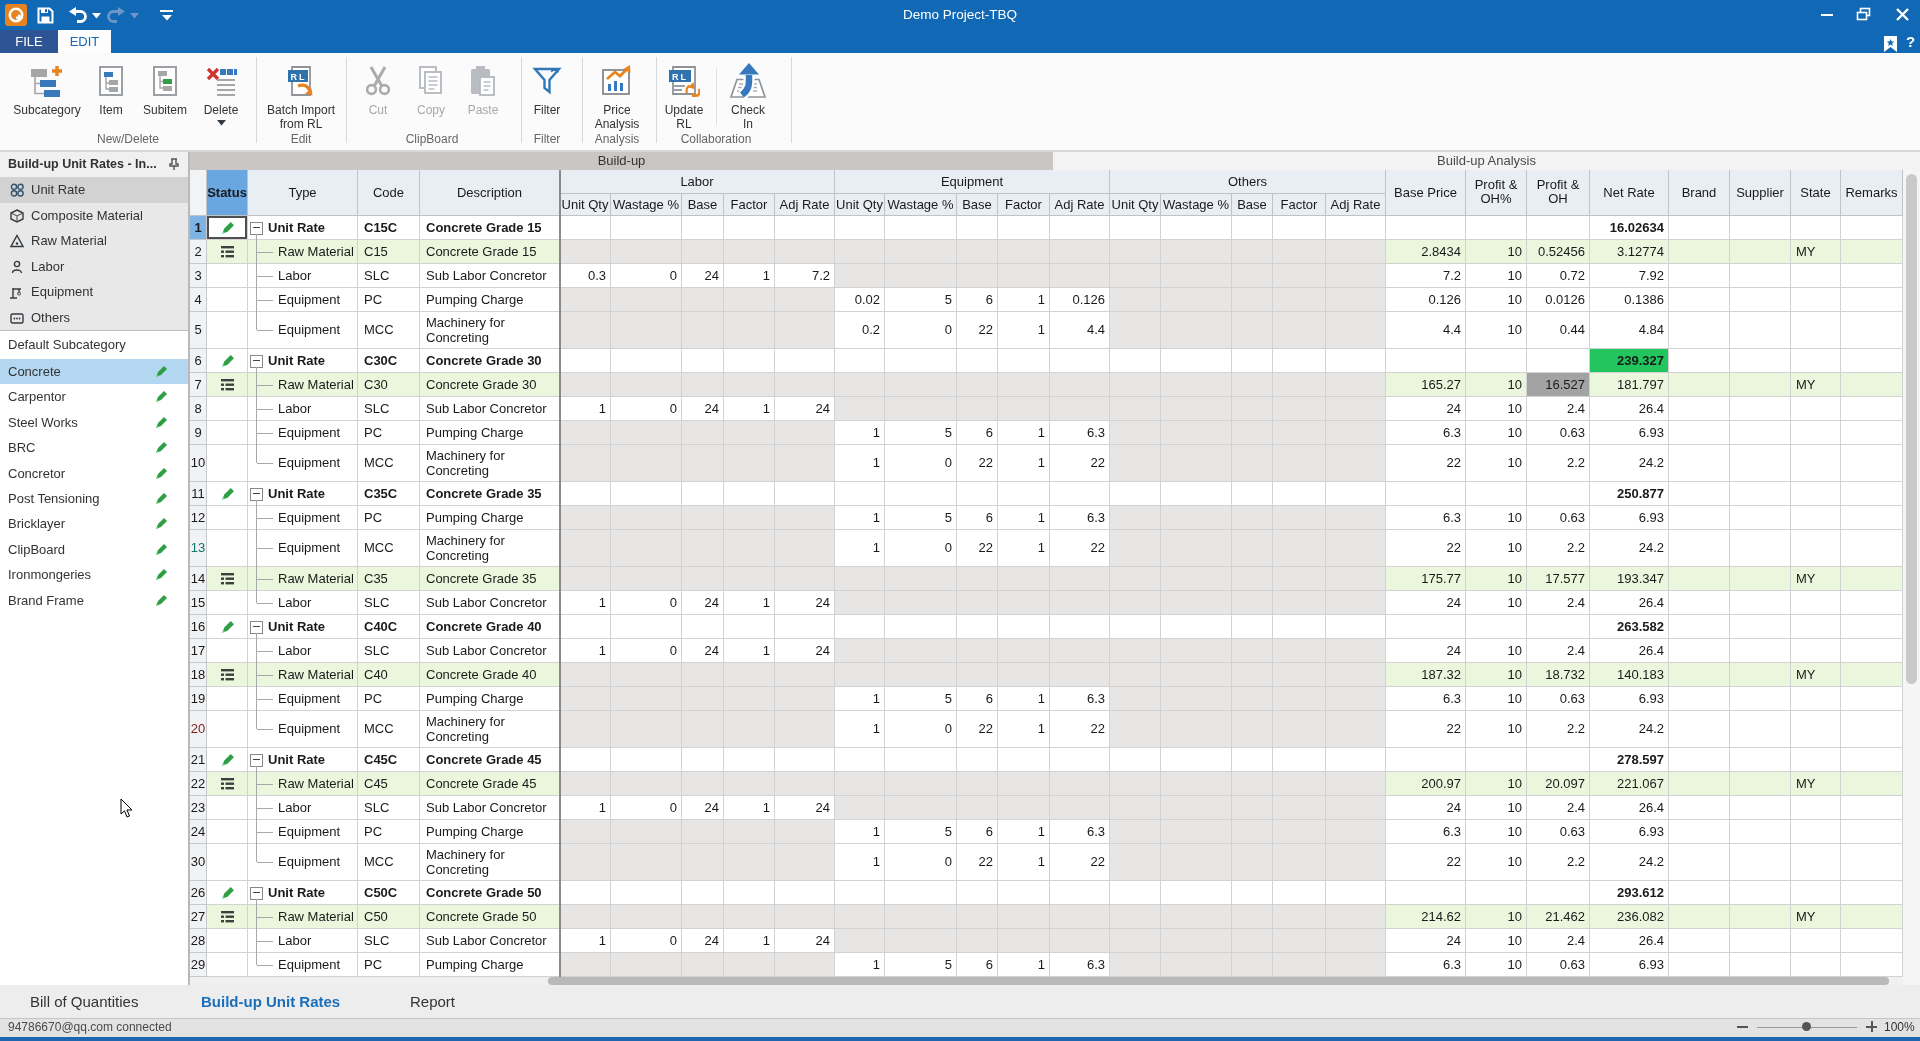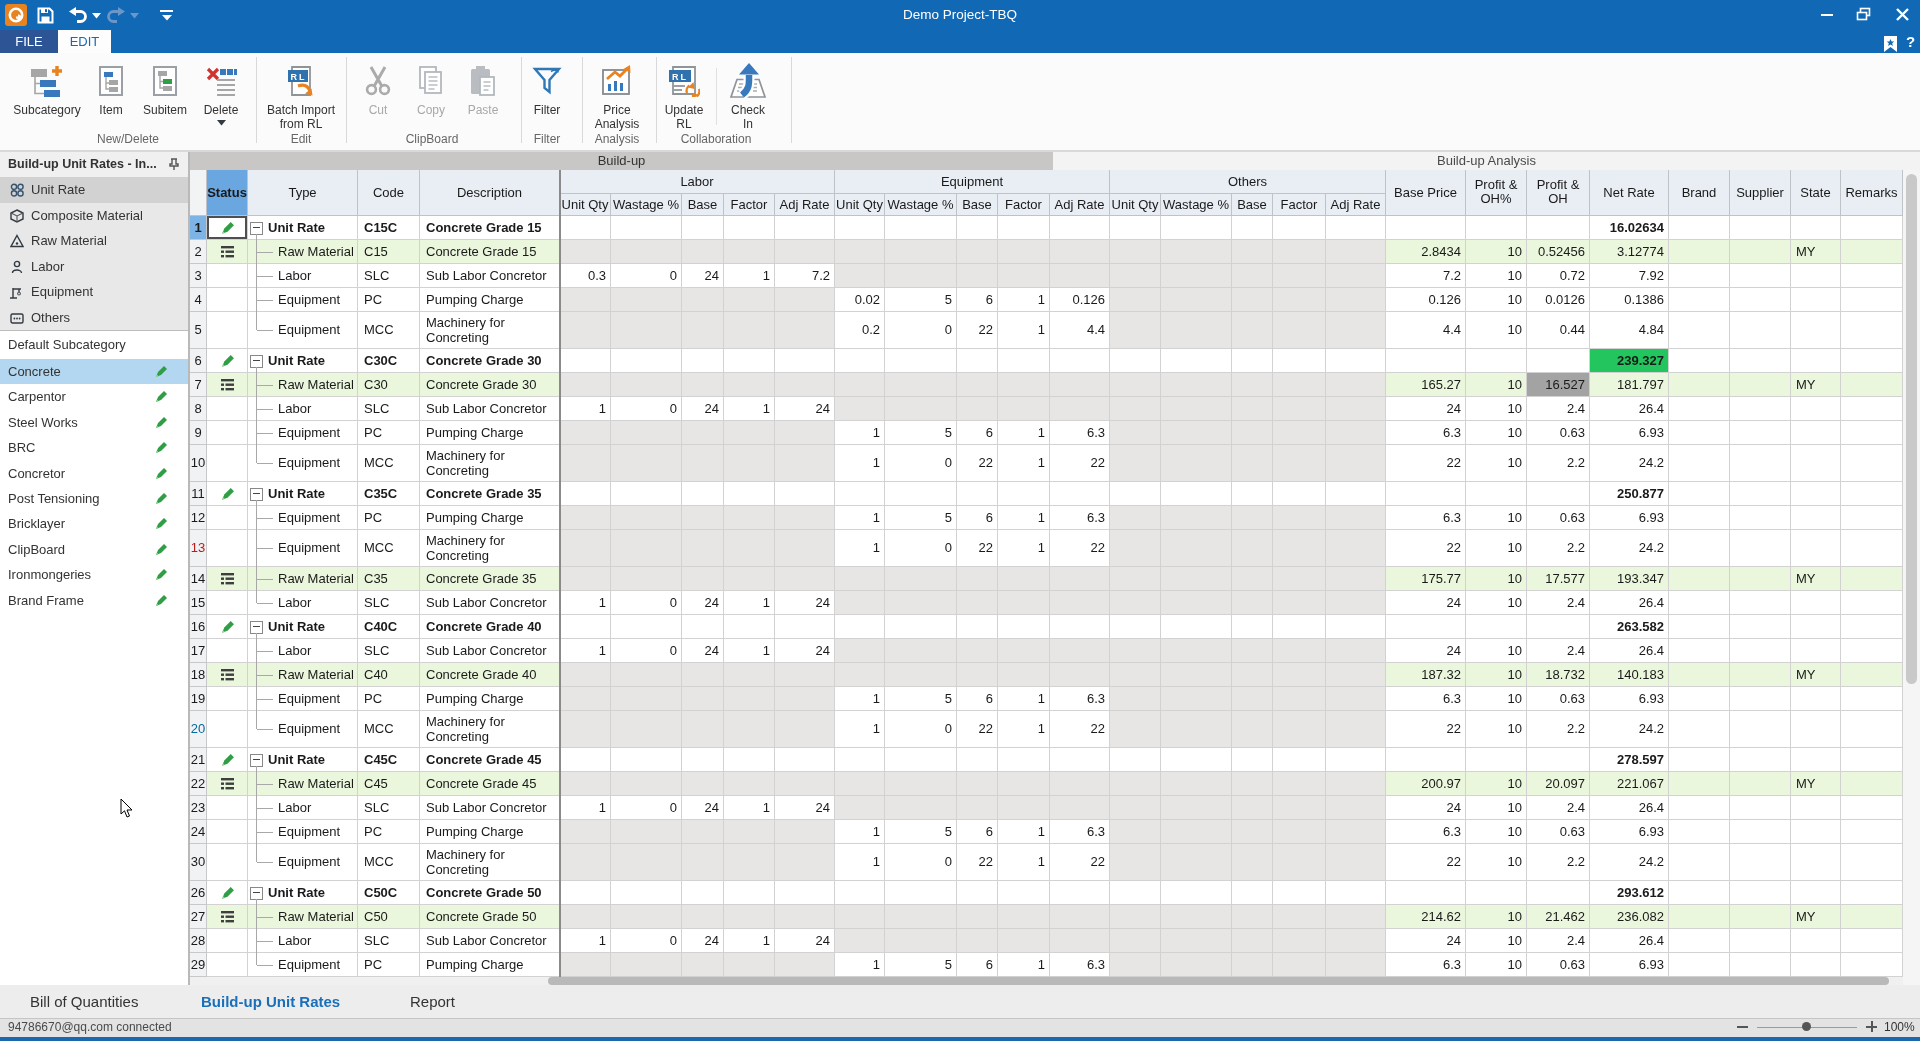--- a/index.html
+++ b/index.html
@@ -662,21 +662,21 @@
 <div class="c" style="left:1273px;top:506px;width:52px;height:23px;background:#e8e6e4;"></div>
 <div class="c" style="left:1326px;top:506px;width:59px;height:23px;background:#e8e6e4;"></div>
 <div class="c" style="left:1386px;top:506px;width:79px;height:23px;background:#fff;text-align:right;padding-right:4px;line-height:23px;width:75px;">6.3</div>
 <div class="c" style="left:1466px;top:506px;width:60px;height:23px;background:#fff;text-align:right;padding-right:4px;line-height:23px;width:56px;">10</div>
 <div class="c" style="left:1527px;top:506px;width:62px;height:23px;background:#fff;text-align:right;padding-right:4px;line-height:23px;width:58px;">0.63</div>
 <div class="c" style="left:1590px;top:506px;width:78px;height:23px;background:#fff;text-align:right;padding-right:4px;line-height:23px;width:74px;">6.93</div>
 <div class="c" style="left:1669px;top:506px;width:60px;height:23px;background:#fff;"></div>
 <div class="c" style="left:1730px;top:506px;width:60px;height:23px;background:#fff;"></div>
 <div class="c" style="left:1791px;top:506px;width:49px;height:23px;background:#fff;"></div>
 <div class="c" style="left:1841px;top:506px;width:61px;height:23px;background:#fff;"></div>
-<div class="c" style="left:190px;top:530px;width:16px;height:36px;background:#f1f2f4;text-align:center;line-height:36px;border-right:1px solid #c6c8ca;border-bottom:1px solid #c6c8ca;color:#b91c1c;">13</div>
+<div class="c" style="left:190px;top:530px;width:16px;height:36px;background:#f1f2f4;text-align:center;line-height:36px;border-right:1px solid #c6c8ca;border-bottom:1px solid #c6c8ca;color:#0f766e;">13</div>
 <div class="c" style="left:207px;top:530px;width:40px;height:36px;background:#fff;"></div>
 <div class="c" style="left:248px;top:530px;width:109px;height:36px;background:#fff;text-align:left;padding-left:30px;line-height:36px;width:79px;">Equipment</div>
 <div class="c" style="left:358px;top:530px;width:61px;height:36px;background:#fff;text-align:left;padding-left:6px;line-height:36px;width:55px;">MCC</div>
 <div class="c" style="left:420px;top:530px;width:133px;height:36px;background:#fff;text-align:left;padding-left:6px;">
     <div style="position:relative;top:3px;line-height:15px;">Machinery for<br>Concreting</div>
   </div>
 <div class="c" style="left:560px;top:530px;width:50px;height:36px;background:#e8e6e4;"></div>
 <div class="c" style="left:611px;top:530px;width:70px;height:36px;background:#e8e6e4;"></div>
 <div class="c" style="left:682px;top:530px;width:41px;height:36px;background:#e8e6e4;"></div>
 <div class="c" style="left:724px;top:530px;width:50px;height:36px;background:#e8e6e4;"></div>
@@ -878,21 +878,21 @@
 <div class="c" style="left:1273px;top:687px;width:52px;height:23px;background:#e8e6e4;"></div>
 <div class="c" style="left:1326px;top:687px;width:59px;height:23px;background:#e8e6e4;"></div>
 <div class="c" style="left:1386px;top:687px;width:79px;height:23px;background:#fff;text-align:right;padding-right:4px;line-height:23px;width:75px;">6.3</div>
 <div class="c" style="left:1466px;top:687px;width:60px;height:23px;background:#fff;text-align:right;padding-right:4px;line-height:23px;width:56px;">10</div>
 <div class="c" style="left:1527px;top:687px;width:62px;height:23px;background:#fff;text-align:right;padding-right:4px;line-height:23px;width:58px;">0.63</div>
 <div class="c" style="left:1590px;top:687px;width:78px;height:23px;background:#fff;text-align:right;padding-right:4px;line-height:23px;width:74px;">6.93</div>
 <div class="c" style="left:1669px;top:687px;width:60px;height:23px;background:#fff;"></div>
 <div class="c" style="left:1730px;top:687px;width:60px;height:23px;background:#fff;"></div>
 <div class="c" style="left:1791px;top:687px;width:49px;height:23px;background:#fff;"></div>
 <div class="c" style="left:1841px;top:687px;width:61px;height:23px;background:#fff;"></div>
-<div class="c" style="left:190px;top:711px;width:16px;height:36px;background:#f1f2f4;text-align:center;line-height:36px;border-right:1px solid #c6c8ca;border-bottom:1px solid #c6c8ca;color:#0369a1;">20</div>
+<div class="c" style="left:190px;top:711px;width:16px;height:36px;background:#f1f2f4;text-align:center;line-height:36px;border-right:1px solid #c6c8ca;border-bottom:1px solid #c6c8ca;color:#7f1d1d;">20</div>
 <div class="c" style="left:207px;top:711px;width:40px;height:36px;background:#fff;"></div>
 <div class="c" style="left:248px;top:711px;width:109px;height:36px;background:#fff;text-align:left;padding-left:30px;line-height:36px;width:79px;">Equipment</div>
 <div class="c" style="left:358px;top:711px;width:61px;height:36px;background:#fff;text-align:left;padding-left:6px;line-height:36px;width:55px;">MCC</div>
 <div class="c" style="left:420px;top:711px;width:133px;height:36px;background:#fff;text-align:left;padding-left:6px;">
     <div style="position:relative;top:3px;line-height:15px;">Machinery for<br>Concreting</div>
   </div>
 <div class="c" style="left:560px;top:711px;width:50px;height:36px;background:#e8e6e4;"></div>
 <div class="c" style="left:611px;top:711px;width:70px;height:36px;background:#e8e6e4;"></div>
 <div class="c" style="left:682px;top:711px;width:41px;height:36px;background:#e8e6e4;"></div>
 <div class="c" style="left:724px;top:711px;width:50px;height:36px;background:#e8e6e4;"></div>

